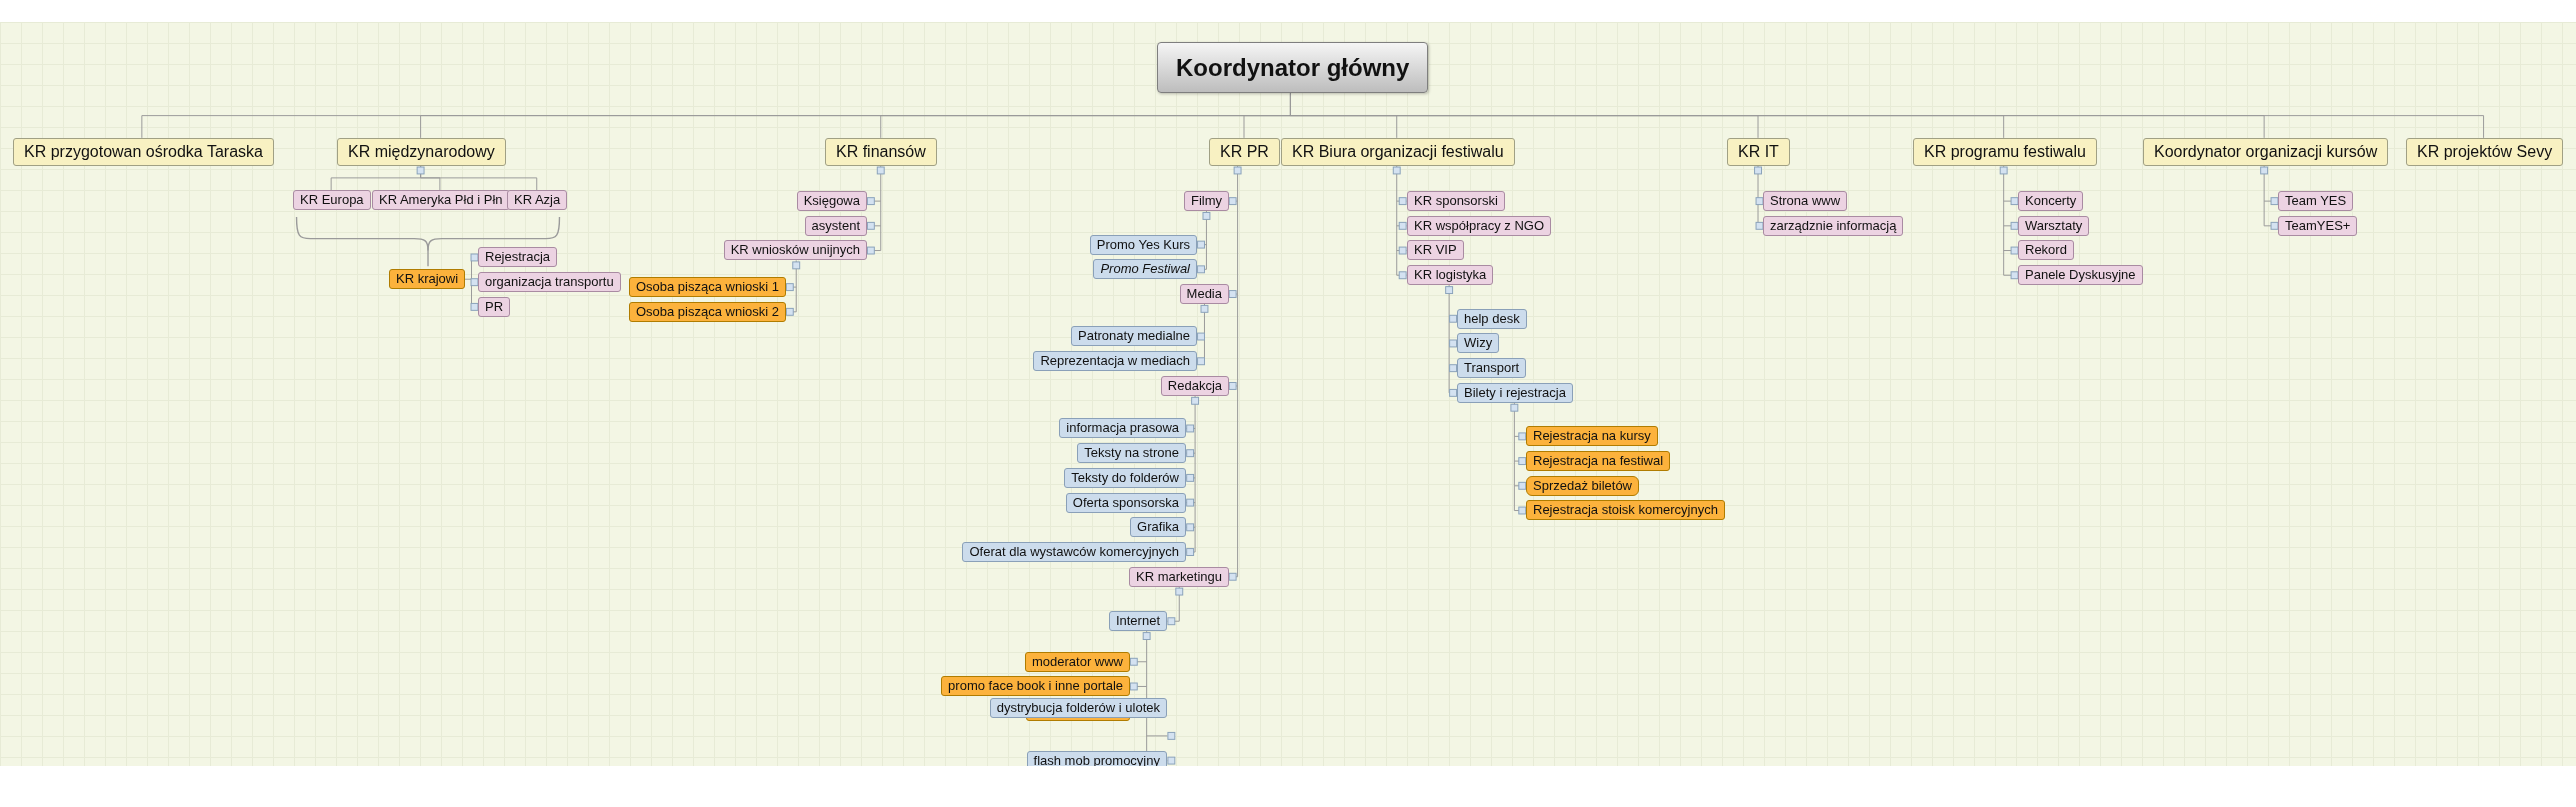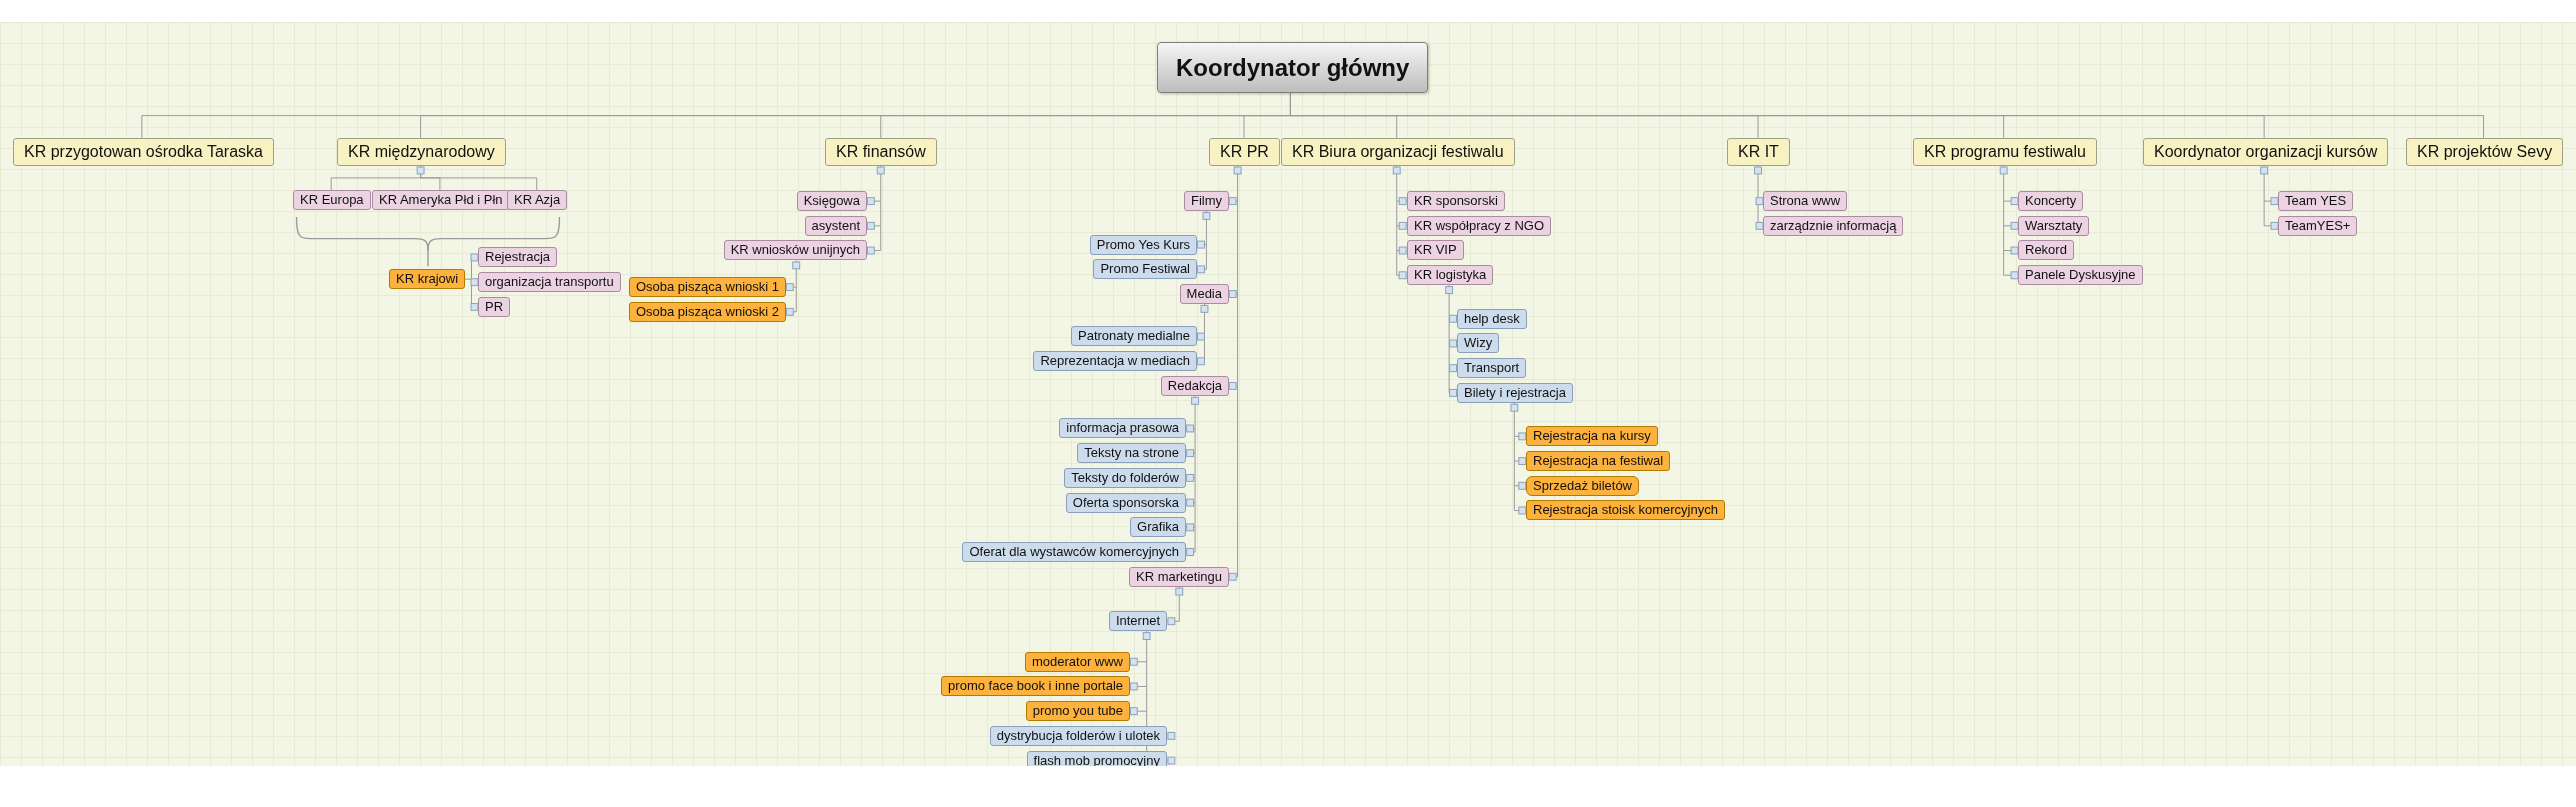--- a/index.html
+++ b/index.html
@@ -206,37 +206,37 @@
       <div class="node n-mauve" style="left: 478px; top: 225px;">Rejestracja</div>
       <div class="node n-mauve" style="left: 478px; top: 250px;">organizacja transportu</div>
       <div class="node n-mauve" style="left: 478px; top: 275px;">PR</div>
       <div class="node n-mauve" style="right: 1709px; top: 169px;">Księgowa</div>
       <div class="node n-mauve" style="right: 1709px; top: 194px;">asystent</div>
       <div class="node n-mauve" style="right: 1709px; top: 218px;">KR wniosków unijnych</div>
       <div class="node n-orange" style="right: 1790px; top: 255px;">Osoba pisząca wnioski 1</div>
       <div class="node n-orange" style="right: 1790px; top: 280px;">Osoba pisząca wnioski 2</div>
       <div class="node n-mauve" style="right: 1347px; top: 169px;">Filmy</div>
       <div class="node n-blue" style="right: 1379px; top: 213px;">Promo Yes Kurs</div>
-      <div class="node n-blue" style="right: 1379px; top: 237px;">Promo Festiwal</div>
+      <div class="node n-blue" style="right: 1379px; top: 237px; font-style: italic;">Promo Festiwal</div>
       <div class="node n-mauve" style="right: 1347px; top: 262px;">Media</div>
       <div class="node n-blue" style="right: 1379px; top: 304px;">Patronaty medialne</div>
       <div class="node n-blue" style="right: 1379px; top: 329px;">Reprezentacja w mediach</div>
       <div class="node n-mauve" style="right: 1347px; top: 354px;">Redakcja</div>
       <div class="node n-blue" style="right: 1390px; top: 396px;">informacja prasowa</div>
       <div class="node n-blue" style="right: 1390px; top: 421px;">Teksty na strone</div>
       <div class="node n-blue" style="right: 1390px; top: 446px;">Teksty do folderów</div>
       <div class="node n-blue" style="right: 1390px; top: 471px;">Oferta sponsorska</div>
       <div class="node n-blue" style="right: 1390px; top: 495px;">Grafika</div>
       <div class="node n-blue" style="right: 1390px; top: 520px;">Oferat dla wystawców komercyjnych</div>
       <div class="node n-mauve" style="right: 1347px; top: 545px;">KR  marketingu</div>
       <div class="node n-blue" style="right: 1409px; top: 589px;">Internet</div>
       <div class="node n-orange" style="right: 1446px; top: 630px;">moderator www</div>
       <div class="node n-orange" style="right: 1446px; top: 654px;">promo face book i inne portale</div>
       <div class="node n-orange" style="right: 1446px; top: 679px;">promo you tube</div>
-      <div class="node n-blue" style="right: 1409px; top: 704px;">dystrybucja folderów i ulotek</div>
+      <div class="node n-blue" style="right: 1409px; top: 676px;">dystrybucja folderów i ulotek</div>
       <div class="node n-blue" style="right: 1409px; top: 729px;">flash mob promocyjny</div>
       <div class="node n-orange" style="right: 1486px; top: 770px;">kr na każde miasto</div>
       <div class="node n-mauve" style="left: 1407px; top: 169px;">KR sponsorski</div>
       <div class="node n-mauve" style="left: 1407px; top: 194px;">KR współpracy z NGO</div>
       <div class="node n-mauve" style="left: 1407px; top: 218px;">KR VIP</div>
       <div class="node n-mauve" style="left: 1407px; top: 243px; text-align: right;">KR logistyka</div>
       <div class="node n-blue" style="left: 1457px; top: 287px;">help desk</div>
       <div class="node n-blue" style="left: 1457px; top: 311px;">Wizy</div>
       <div class="node n-blue" style="left: 1457px; top: 336px;">Transport</div>
       <div class="node n-blue" style="left: 1457px; top: 361px;">Bilety i rejestracja</div>

